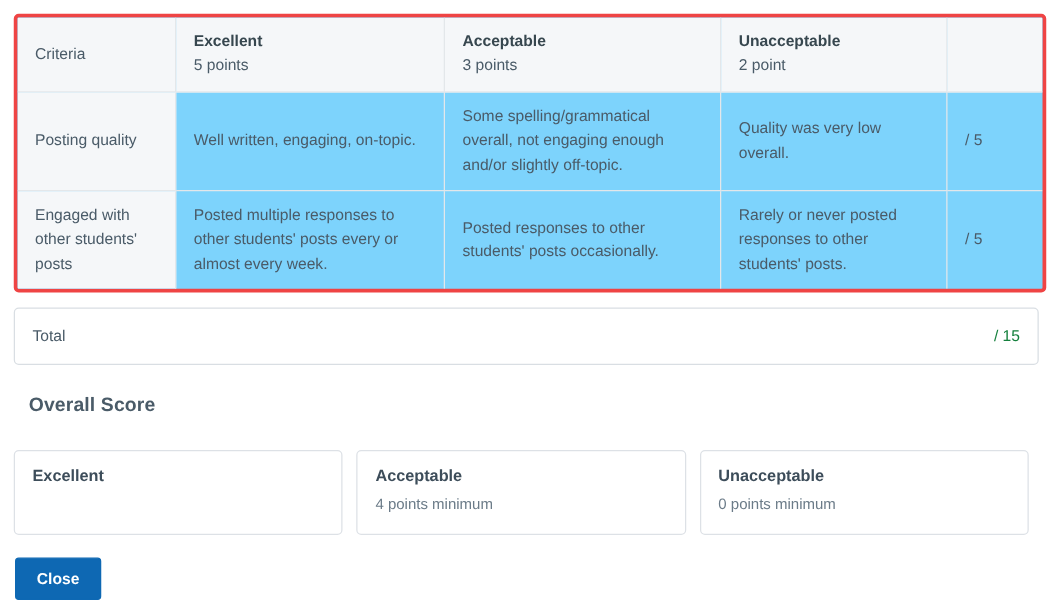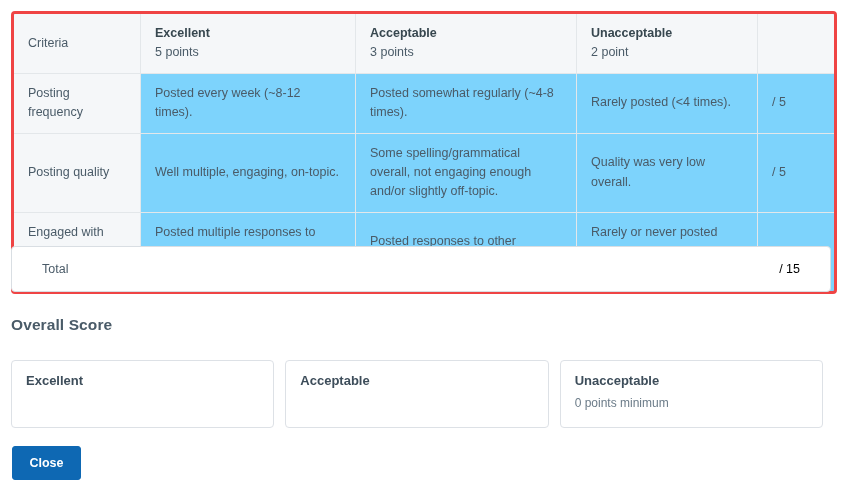--- a/index.html
+++ b/index.html
@@ -105,36 +105,36 @@
     top: 246px;
     width: 820px;
     height: 46px;
     box-sizing: border-box;
     border: 1px solid #d9dee3;
     border-radius: 4px;
     background: #ffffff;
     display: flex;
     align-items: center;
     justify-content: space-between;
-    padding: 0 30px;
+    padding: 0 14px;
     gap: 16px;
   }
   .total-box .total-label {
     font-size: 12.5px;
     color: #4a5b68;
   }
   .total-box .total-value {
     font-size: 12.5px;
-    color: #000000;
+    color: #15803d;
   }
 
   
   .overall-heading {
     position: absolute;
-    left: 11px;
+    left: 23px;
     top: 316px;
     font-size: 15.5px;
     font-weight: bold;
     color: #4a5b68;
     letter-spacing: 0.1px;
   }
 
   .cards {
     position: absolute;
     left: 11px;
@@ -217,29 +217,22 @@
             <span class="crit-title">Unacceptable</span>
             <span class="crit-points">2 point</span>
           </th>
           <th>
             <span></span>
           </th>
         </tr>
       </thead>
       <tbody>
         <tr>
-          <td class="criteria-cell">Posting frequency</td>
-          <td>Posted every week (~8-12 times).</td>
-          <td>Posted somewhat regularly (~4-8 times).</td>
-          <td>Rarely posted (&lt;4 times).</td>
-          <td class="score-cell">/ 5</td>
-        </tr>
-        <tr>
           <td class="criteria-cell">Posting quality</td>
-          <td>Well multiple, engaging, on-topic.</td>
+          <td>Well written, engaging, on-topic.</td>
           <td>Some spelling/grammatical overall, not engaging enough and/or slightly off-topic.</td>
           <td>Quality was very low overall.</td>
           <td class="score-cell">/ 5</td>
         </tr>
         <tr>
           <td class="criteria-cell">Engaged with other students' posts</td>
           <td>Posted multiple responses to other students' posts every or almost every week.</td>
           <td>Posted responses to other students' posts occasionally.</td>
           <td>Rarely or never posted responses to other students' posts.</td>
           <td class="score-cell">/ 5</td>
@@ -254,20 +247,21 @@
   </div>
 
   <div class="overall-heading">Overall Score</div>
 
   <div class="cards">
     <div class="card">
       <span class="card-title">Excellent</span>
     </div>
     <div class="card">
       <span class="card-title">Acceptable</span>
+      <span class="card-sub">4 points minimum</span>
     </div>
     <div class="card">
       <span class="card-title">Unacceptable</span>
       <span class="card-sub">0 points minimum</span>
     </div>
   </div>
 
   <button class="close-btn">Close</button>
 
 </div>

